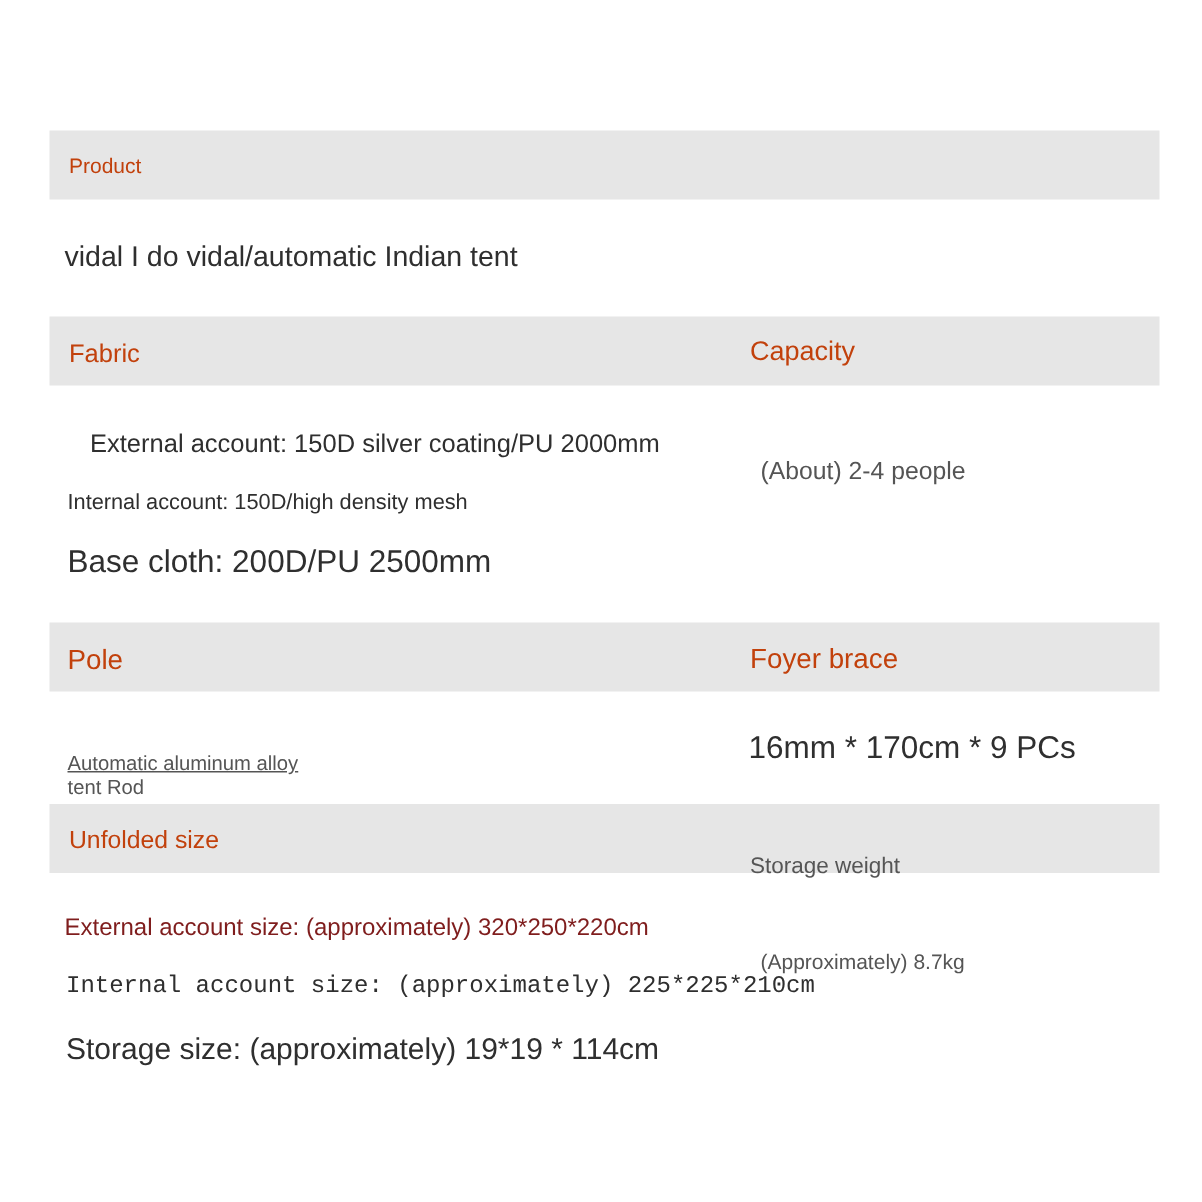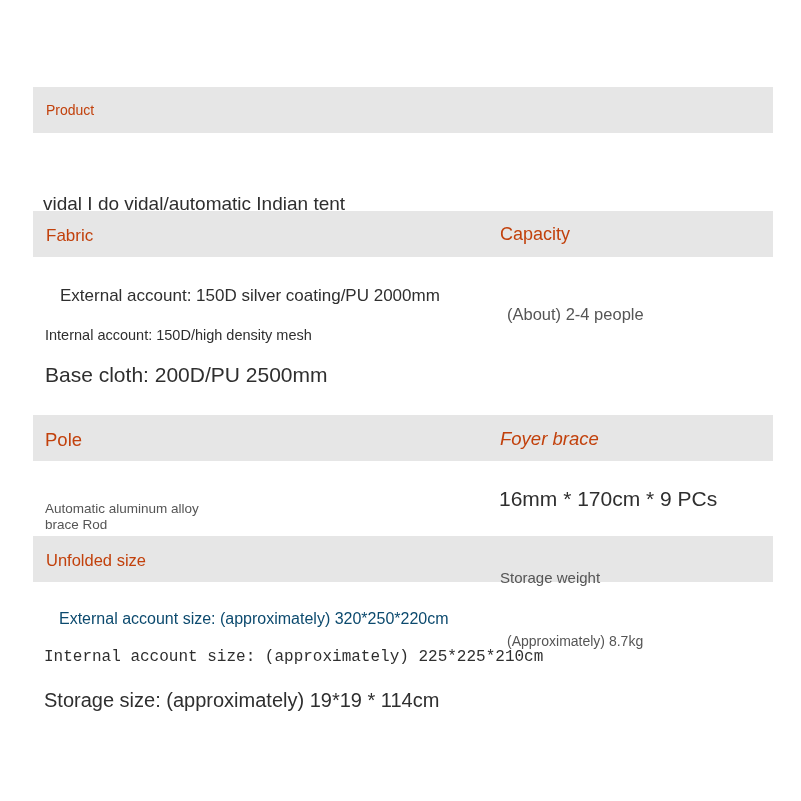--- a/index.html
+++ b/index.html
@@ -22,45 +22,45 @@
       height: 46px;
       background: #e6e6e6;
     }
     .txt {
       position: absolute;
       white-space: nowrap;
       line-height: 1.15;
     }
     .hdr { color: #c2410c; }
     .val { color: #2f2f2f; }
-    .muted { color: #0c4a6e; margin-left: 16px; }
+    .muted { color: #7f1d1d; }
     .soft { color: #555555; margin-top: 18px; }
   </style>
 </head>
 <body>
 
 <div class="band" style="top:87px;"></div>
 <div class="txt hdr" style="left:46px; top:102px; font-size:14px;">Product</div>
-<div class="txt val" style="left:43px; top:161px; font-size:19px;margin-top:32px;">vidal I do vidal/automatic Indian tent</div>
+<div class="txt val" style="left:43px; top:161px; font-size:19px;">vidal I do vidal/automatic Indian tent</div>
 
 <div class="band" style="top:211px;"></div>
 <div class="txt hdr" style="left:46px; top:226px; font-size:17px;">Fabric</div>
 <div class="txt hdr" style="left:500px; top:224px; font-size:18px;">Capacity</div>
 
 <div class="txt val" style="left:60px; top:286px; font-size:17px;">External account: 150D silver coating/PU 2000mm</div>
 <div class="txt val" style="left:45px; top:327px; font-size:14.5px;">Internal account: 150D/high density mesh</div>
 <div class="txt val" style="left:45px; top:363px; font-size:21px;text-align:center;">Base cloth: 200D/PU 2500mm</div>
 <div class="txt soft" style="left:507px; top:287px; font-size:16.5px;">(About) 2-4 people</div>
 
 <div class="band" style="top:415px;"></div>
 <div class="txt hdr" style="left:45px; top:429px; font-size:18.5px;">Pole</div>
-<div class="txt hdr" style="left:500px; top:428px; font-size:18.5px;font-style:italic;">Foyer brace</div>
+<div class="txt hdr" style="left:500px; top:428px; font-size:18.5px;">Foyer brace</div>
 
-<div class="txt soft" style="left:45px; top:483px; font-size:13.5px;">Automatic aluminum alloy</div>
-<div class="txt soft" style="left:45px; top:499px; font-size:13.5px;">brace Rod</div>
+<div class="txt soft" style="left:45px; top:483px; font-size:13.5px;text-decoration:underline;">Automatic aluminum alloy</div>
+<div class="txt soft" style="left:45px; top:499px; font-size:13.5px;">tent Rod</div>
 <div class="txt val" style="left:499px; top:487px; font-size:21px;">16mm * 170cm * 9 PCs</div>
 
 <div class="band" style="top:536px;"></div>
 <div class="txt hdr" style="left:46px; top:551px; font-size:16.5px;">Unfolded size</div>
 <div class="txt soft" style="left:500px; top:551px; font-size:15px;">Storage weight</div>
 
 <div class="txt muted" style="left:43px; top:610px; font-size:16px;">External account size: (approximately) 320*250*220cm</div>
 <div class="txt val" style="left:44px; top:648px; font-size:16px;font-family:Liberation Mono, monospace;">Internal account size: (approximately) 225*225*210cm</div>
 <div class="txt val" style="left:44px; top:689px; font-size:20px;">Storage size: (approximately) 19*19 * 114cm</div>
 <div class="txt soft" style="left:507px; top:615px; font-size:14px;">(Approximately) 8.7kg</div>

